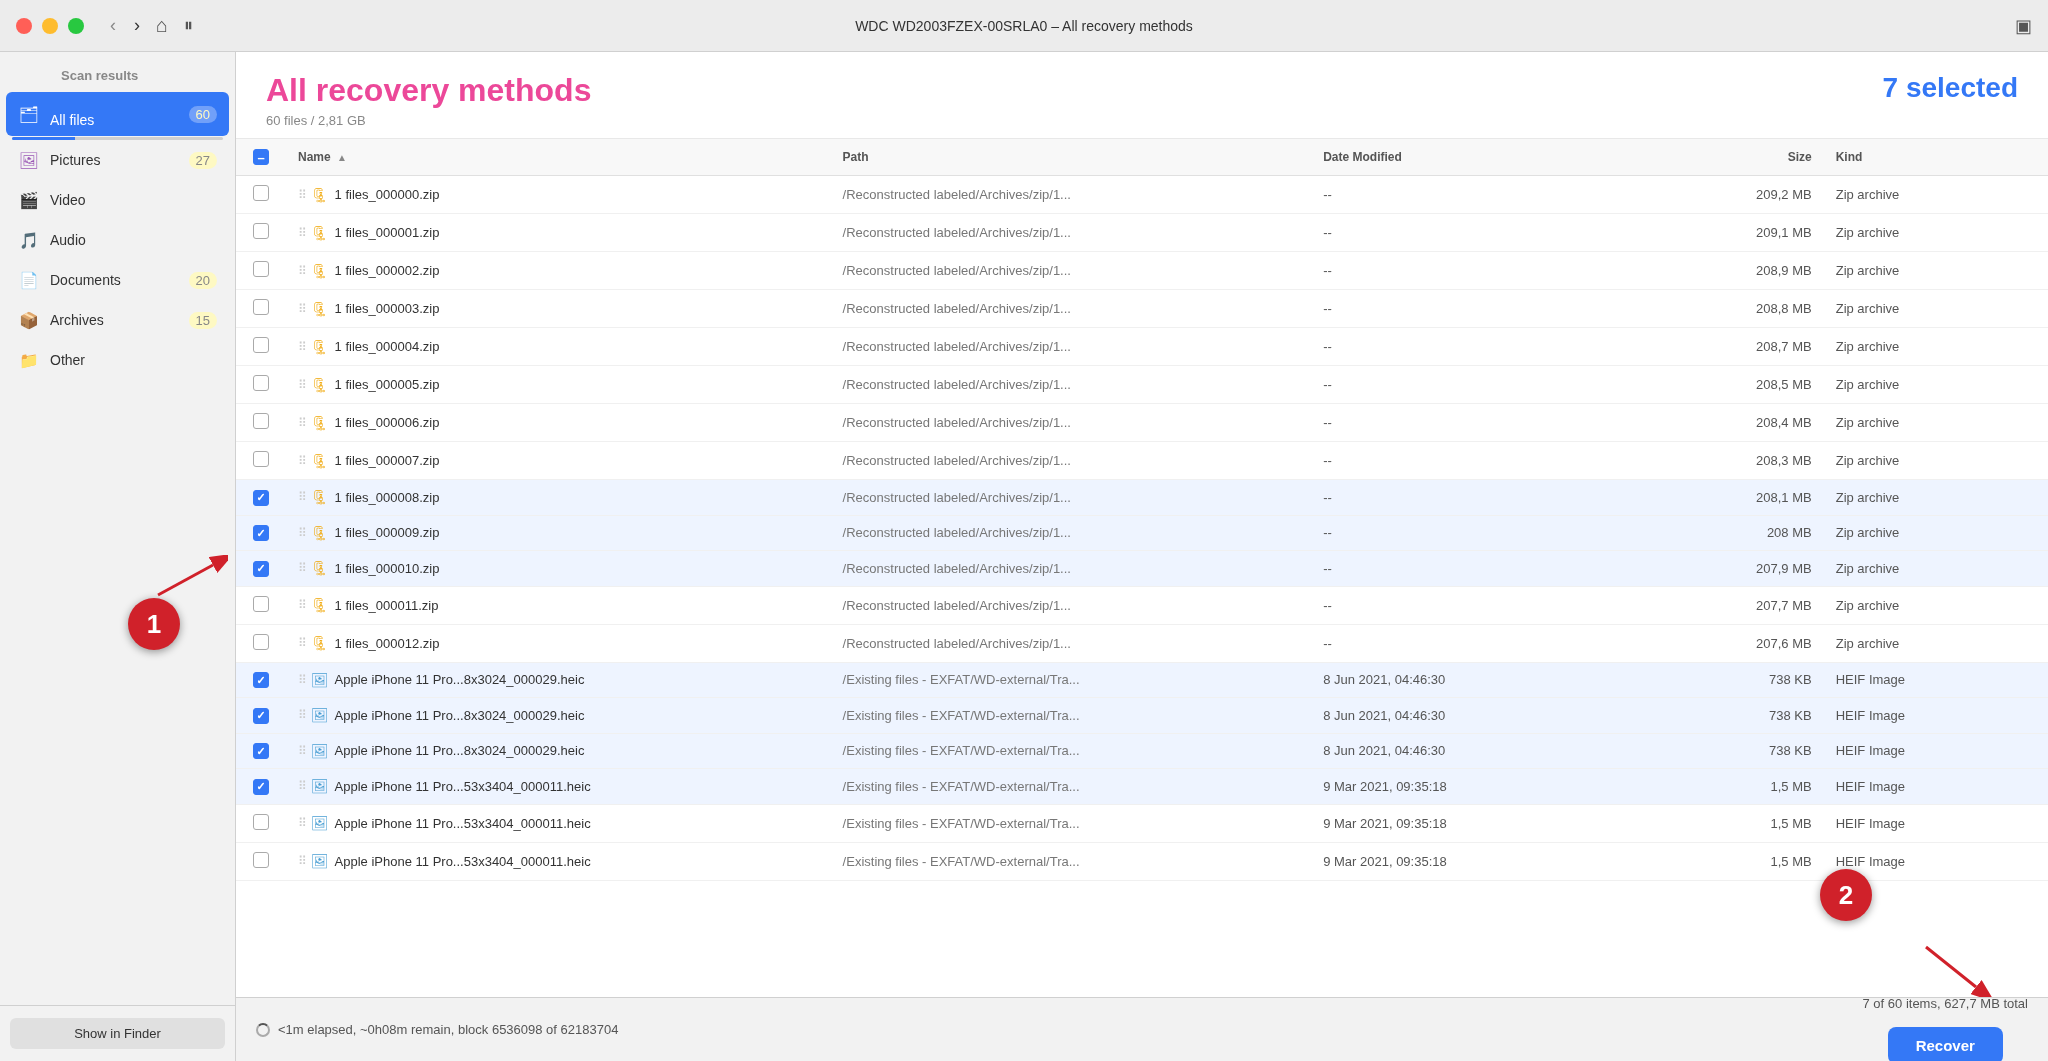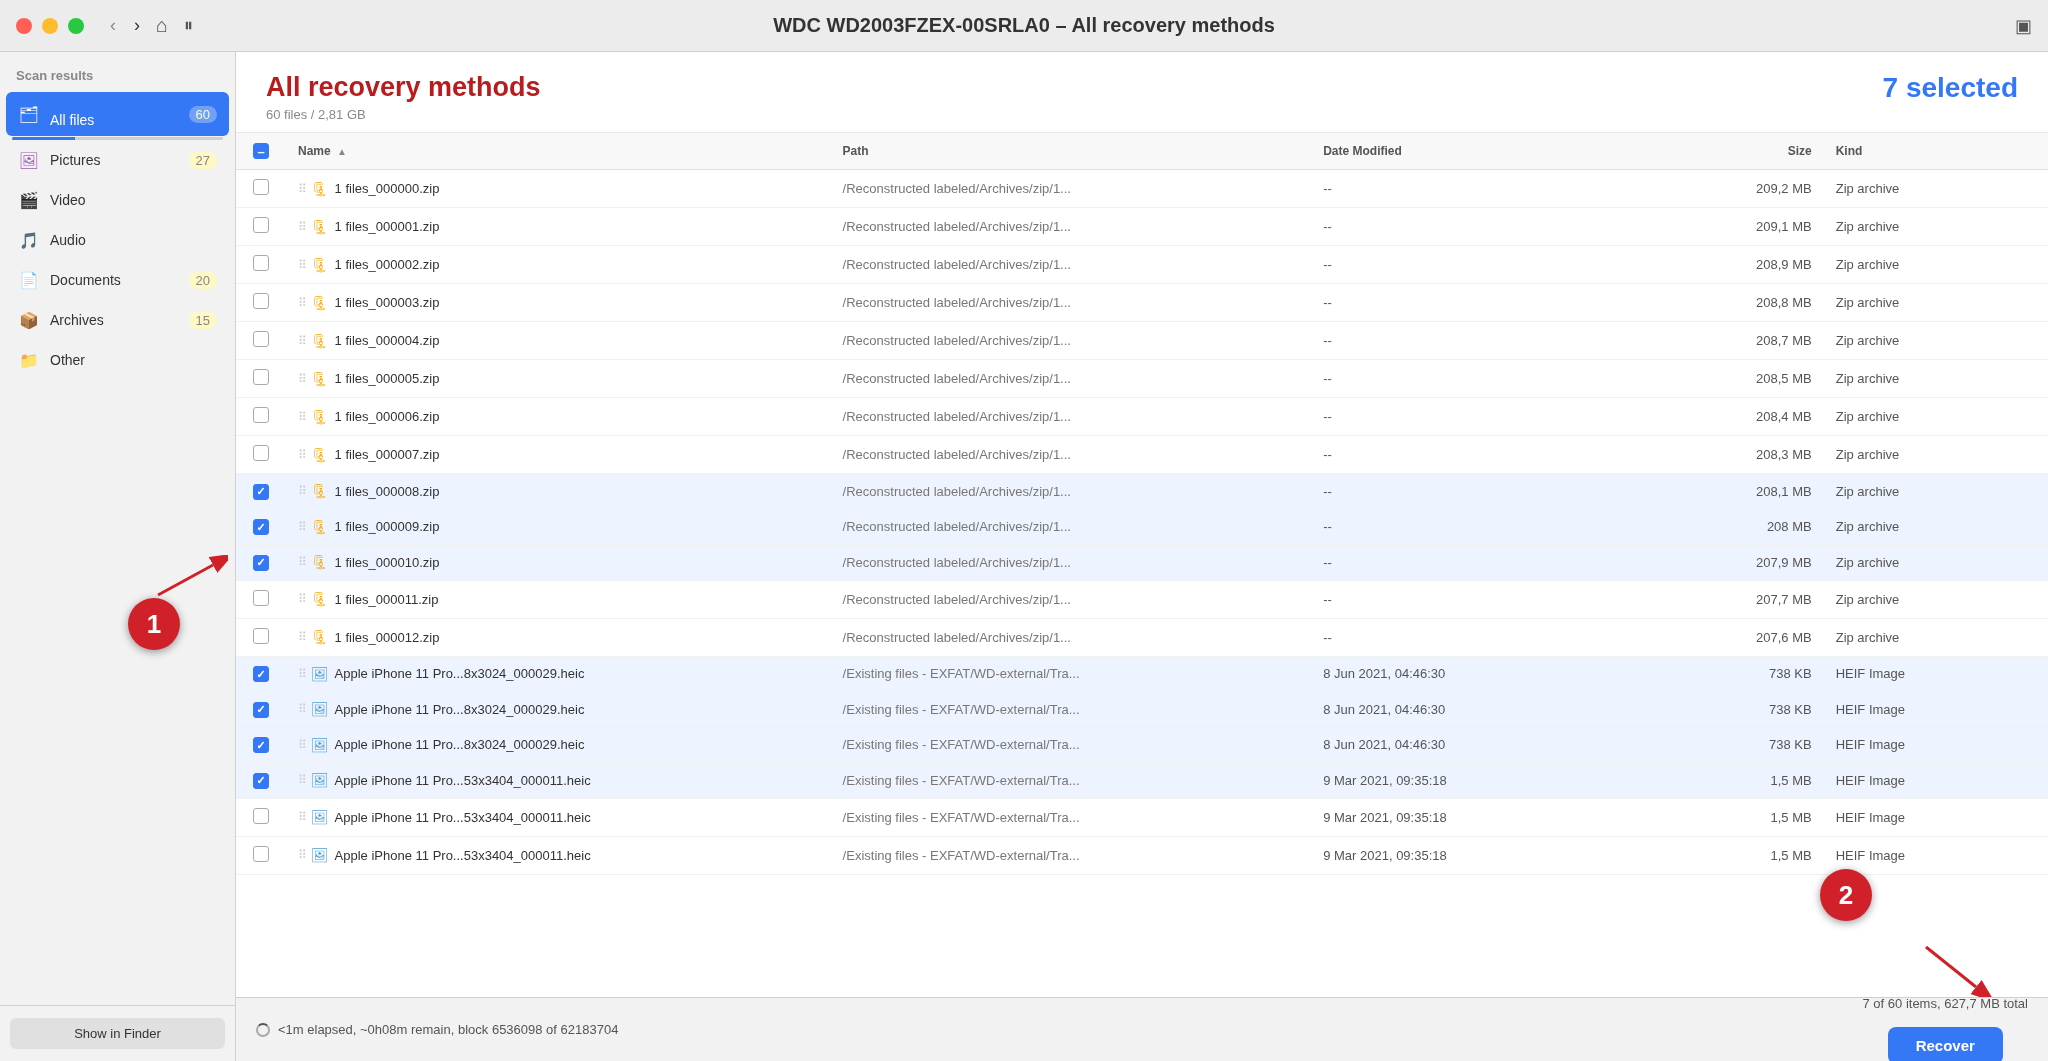--- a/index.html
+++ b/index.html
@@ -65,23 +65,23 @@
       background: none;
       border: none;
       cursor: pointer;
       font-size: 18px;
       color: #555;
     }
     .titlebar-title {
       position: absolute;
       left: 50%;
       transform: translateX(-50%);
-      font-size: 20px;
+      font-size: 14px;
       color: #333;
-      font-weight: 700;
+      font-weight: 400;
     }
     .titlebar-right {
       margin-left: auto;
       display: flex;
       align-items: center;
     }
     .layout-btn {
       background: none;
       border: none;
       cursor: pointer;
@@ -104,20 +104,21 @@
       display: flex;
       flex-direction: column;
       flex-shrink: 0;
     }
     .sidebar-header {
       padding: 16px 16px 8px 16px;
       font-size: 13px;
       font-weight: 600;
       color: #888;
       text-transform: none;
+      margin-left: 45px;
     }
     .sidebar-item {
       display: flex;
       align-items: center;
       padding: 8px 12px;
       cursor: pointer;
       border-radius: 6px;
       margin: 1px 6px;
       gap: 10px;
     }
@@ -199,23 +200,23 @@
     }
     .content-header {
       padding: 20px 30px 10px 30px;
       border-bottom: 1px solid #e8e8e8;
       display: flex;
       align-items: flex-start;
       justify-content: space-between;
       flex-shrink: 0;
     }
     .content-title {
-      font-size: 27px;
+      font-size: 32px;
       font-weight: 700;
-      color: #b91c1c;
+      color: #ec4899;
       text-align: right;
     }
     .content-subtitle {
       font-size: 13px;
       color: #888;
       margin-top: 4px;
     }
     .selected-count {
       font-size: 28px;
       font-weight: 700;

